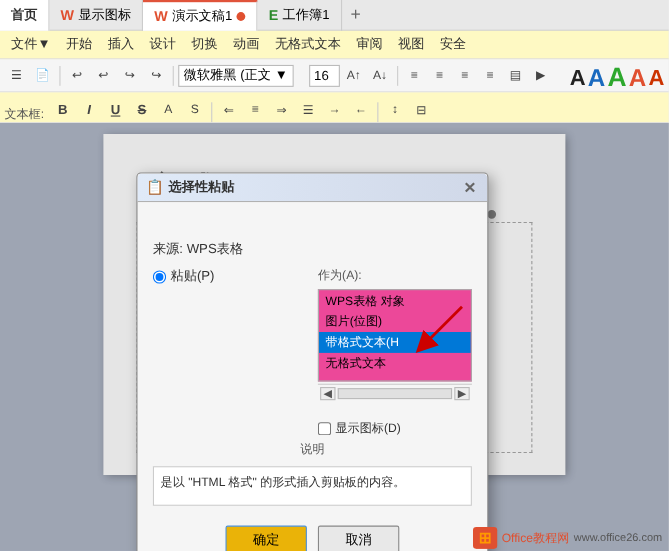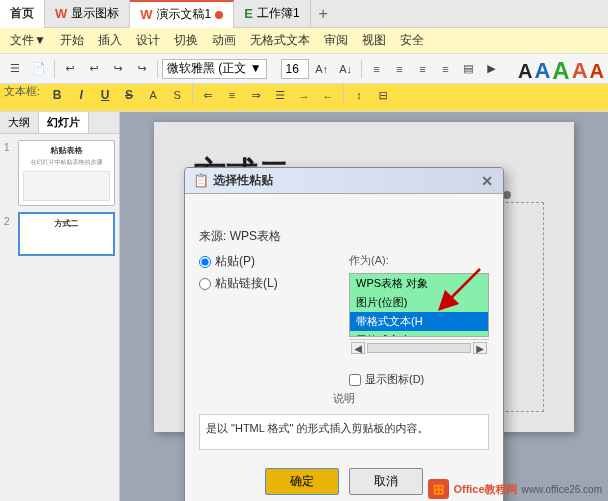--- a/index.html
+++ b/index.html
@@ -111,22 +111,22 @@
       background: #fff;
       height: 20px;
       padding: 0 4px;
       font-size: 12px;
       min-width: 28px;
     }
 
     
     .toolbar2 {
       display: flex;
-      align-items: flex-start;
-      background: #fde047;
+      align-items: flex-end;
+      background: #fef9c3;
       height: 28px;
       border-bottom: 1px solid #ddd;
       padding: 0 4px;
       gap: 2px;
     }
     .toolbar2 .label {
       font-size: 11px;
       color: #555;
       padding-right: 4px;
     }
@@ -288,22 +288,22 @@
       width: 12px;
       height: 12px;
     }
     .as-label {
       font-size: 11px;
       color: #555;
       margin-bottom: 3px;
     }
     .as-list {
       border: 1px solid #aaa;
-      background: #86efac;
-      height: 64px;
+      background: #ec4899;
+      height: 84px;
       overflow-y: auto;
       font-size: 11px;
     }
     .as-list-item {
       padding: 2px 6px;
       cursor: pointer;
     }
     .as-list-item.selected {
       background: #0078d7;
       color: #fff;
@@ -489,46 +489,20 @@
   <div class="tb-btn">☰</div>
   <div class="tb-btn">→</div>
   <div class="tb-btn">←</div>
   <div class="tb-sep"></div>
   <div class="tb-btn">↕</div>
   <div class="tb-btn">⊟</div>
 </div>
 
 <div class="main-area">
 
-  <div class="left-panel">
-    <div class="left-panel-tabs">
-      <div class="left-tab">
-        <span>大纲</span>
-      </div>
-      <div class="left-tab active">
-        <span>幻灯片</span>
-      </div>
-    </div>
-
-    <div style="position:relative;margin: 6px 4px 6px 18px;">
-      <span class="slide-num">1</span>
-      <div style="background:#fff;border:1px solid #bbb;border-radius:2px;padding:4px;min-height:60px;">
-        <div style="font-size:8px;font-weight:bold;text-align:center;color:#333;margin-bottom:2px;">粘贴表格</div>
-        <div style="font-size:6px;color:#888;text-align:center;">在幻灯片中粘贴表格的步骤</div>
-        <div style="height:30px;background:#f5f5f5;border:1px solid #e0e0e0;margin-top:4px;"></div>
-      </div>
-    </div>
-
-    <div style="position:relative;margin: 6px 4px 6px 18px;border:2px solid #4a90d9;">
-      <span class="slide-num" style="left:-16px;top:2px;font-size:10px;color:#888;position:absolute;">2</span>
-      <div style="background:#fff;padding:4px;min-height:40px;">
-        <div style="font-size:8px;font-weight:bold;text-align:center;color:#333;">方式二</div>
-      </div>
-    </div>
-  </div>
 
   <div class="canvas-area">
     <div class="slide-canvas">
       <div class="slide-title">方式二</div>
       <div class="slide-content-area">
         <div class="rotate-handle"></div>
       </div>
     </div>
 
     <div class="dialog-overlay">
@@ -542,24 +516,20 @@
 
         <div class="dialog-body">
           <div class="dialog-source">来源: WPS表格</div>
 
           <div class="dialog-two-col">
 
             <div class="dialog-left-col">
               <div class="radio-row">
                 <input type="radio" name="paste" class="radio-input" checked="" style="">
                 <span>粘贴(P)</span>
-              </div>
-              <div class="radio-row">
-                <input type="radio" name="paste" class="radio-input" style="">
-                <span>粘贴链接(L)</span>
               </div>
             </div>
 
             <div class="dialog-right-col">
               <div class="as-label">作为(A):</div>
               <div class="as-list">
                 <div class="as-list-item">WPS表格 对象</div>
                 <div class="as-list-item">图片(位图)</div>
                 <div class="as-list-item selected">带格式文本(H</div>
                 <div class="as-list-item">无格式文本</div>
@@ -609,15 +579,15 @@
       </div>
     </div>
 
   </div>
 </div>
 
 <div style="position:absolute;bottom:2px;right:6px;display:flex;align-items:center;gap:4px;">
   <div style="background:#e05030;color:#fff;font-size:11px;padding:2px 5px;border-radius:3px;font-weight:bold;">
     <span style="color:#ff9900;font-size:14px;font-weight:bold;">⊞</span>
   </div>
-  <span style="font-size:11px;color:#e05030;font-weight:bold;">Office教程网</span>
+  <span style="font-size:11px;color:#e05030;font-weight:normal;">Office教程网</span>
   <span style="font-size:10px;color:#555;">www.office26.com</span>
 </div>
 
 </body></html>

